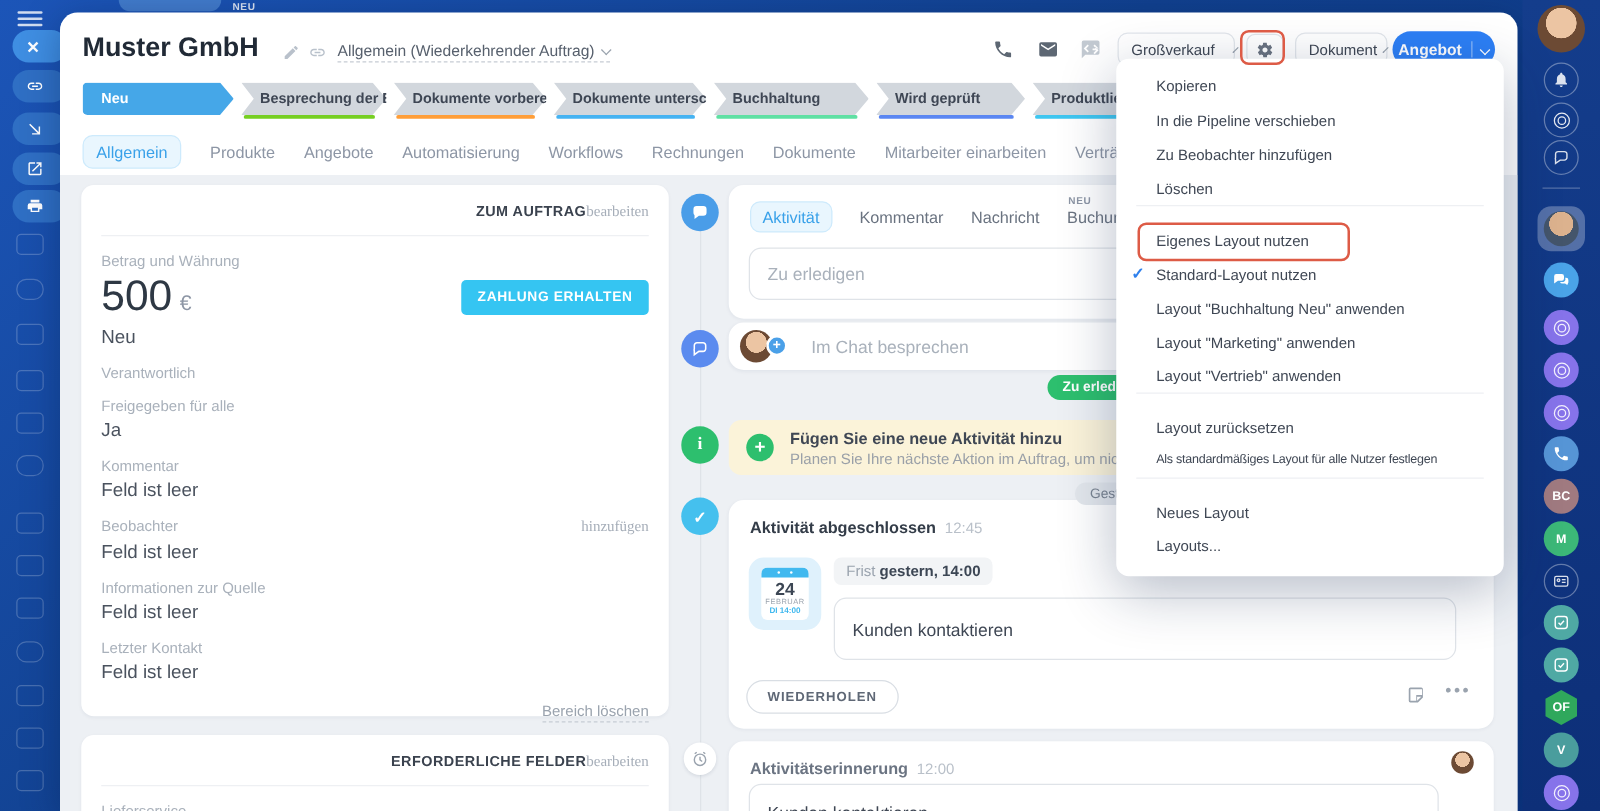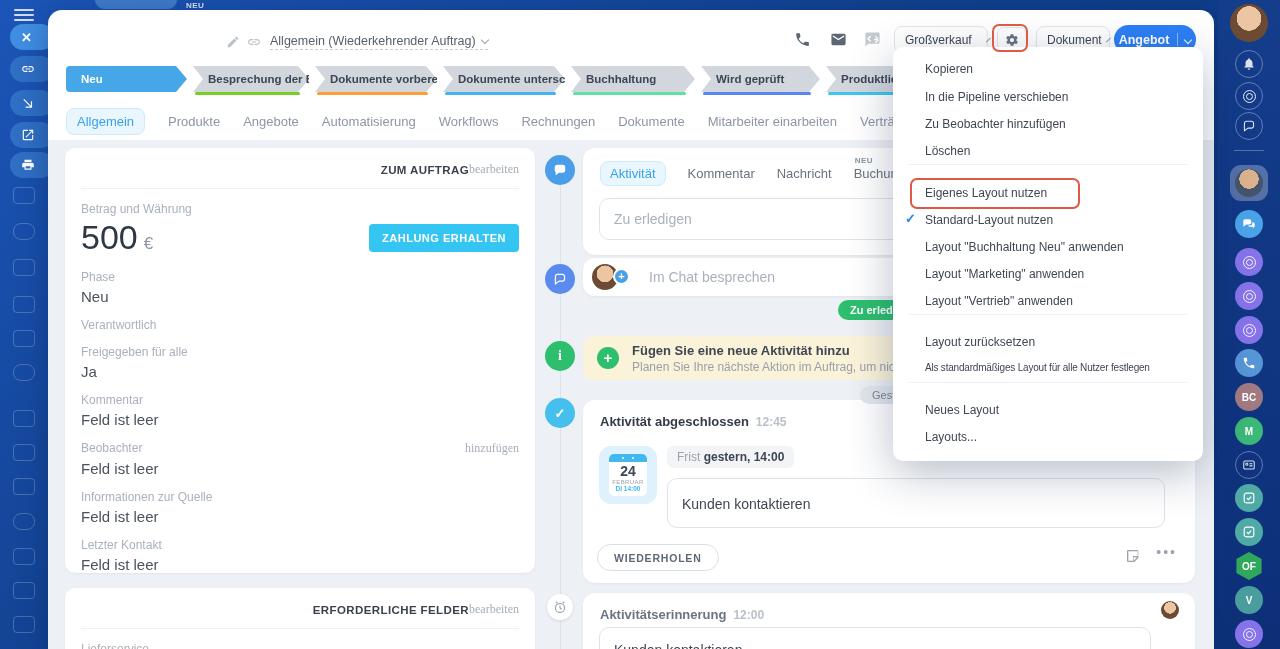--- a/index.html
+++ b/index.html
@@ -127,21 +127,21 @@
   .day-pill { position:absolute; left:812px; top:376px; height:18px; background:#e3e7ec; color:#7a8491;
               font-size:11px; border-radius:10px; padding:0 12px; line-height:18px; z-index:4; }
   .banner { position:absolute; left:535px; top:326px; width:612px; height:44px; background:#fbf3d9;
             border-radius:10px; }
   .banner .plus { position:absolute; left:14px; top:11px; width:22px; height:22px; border-radius:50%;
                   background:#2dbf6e; color:#fff; font-size:15px; line-height:21px; text-align:center; font-weight:bold; }
   .banner-title { position:absolute; left:49px; top:7px; font-size:13px; font-weight:bold; color:#3f4754; }
   .banner-sub { position:absolute; left:49px; top:24px; font-size:12px; color:#9aa0a8; white-space:nowrap; }
 
   .act-title { position:absolute; left:17px; top:14px; font-size:13px; font-weight:bold; color:#333c48; }
-  .act-time { font-weight:bold; color:#b9c0c9; font-size:12px; margin-left:7px; }
+  .act-time { font-weight:normal; color:#b9c0c9; font-size:12px; margin-left:7px; }
   .cal-tile { position:absolute; left:16px; top:46px; width:58px; height:58px; background:#dff1fc;
               border-radius:12px; display:flex; align-items:center; justify-content:center; }
   .mini-cal { width:38px; height:42px; background:#fff; border-radius:5px; overflow:hidden; text-align:center; }
   .mini-cal .mc-top { height:8px; background:#41b9ef; display:flex; justify-content:center; gap:8px; align-items:center; }
   .mini-cal .mc-top i { width:2px; height:2px; background:#fff; border-radius:50%; }
   .mc-day { font-size:14px; font-weight:bold; color:#3c4654; line-height:15px; margin-top:2px; }
   .mc-month { font-size:6px; color:#9aa3ae; letter-spacing:.4px; }
   .mc-time { font-size:6.5px; color:#41b9ef; font-weight:bold; }
   .frist-chip { position:absolute; left:84px; top:46px; height:22px; background:#f2f4f6; border-radius:6px;
                 padding:0 10px; line-height:22px; font-size:12px; color:#9aa3ae; }
@@ -230,20 +230,21 @@
   </button>
   <button class="edge-pill" style="top:152px">
     <svg viewBox="0 0 24 24">
         <path d="M19 8H5a3 3 0 0 0-3 3v5h4v4h12v-4h4v-5a3 3 0 0 0-3-3zm-3 10H8v-4h8v4zM18 3H6v4h12V3z"></path>
       </svg>
   </button>
 
   <main class="card">
     <div class="card-body-bg"></div>
 
+    <h1 class="page-title">Muster GmbH</h1>
     <svg class="title-icon" style="left:178px" viewBox="0 0 24 24">
         <path d="M3 17.25V21h3.75L17.8 9.9l-3.7-3.7L3 17.25zM20.7 7c.4-.4.4-1 0-1.4l-2.3-2.3c-.4-.4-1-.4-1.4 0l-1.8 1.8 3.7 3.7L20.7 7z"></path>
       </svg>
     <svg class="title-icon" style="left:199px" viewBox="0 0 24 24">
         <path d="M3.9 12c0-1.7 1.4-3.1 3.1-3.1h4V7H7c-2.8 0-5 2.2-5 5s2.2 5 5 5h4v-1.9H7c-1.7 0-3.1-1.4-3.1-3.1zM8 13h8v-2H8v2zm9-6h-4v1.9h4c1.7 0 3.1 1.4 3.1 3.1s-1.4 3.1-3.1 3.1h-4V17h4c2.8 0 5-2.2 5-5s-2.2-5-5-5z"></path>
       </svg>
     <div class="context-label"><span>Allgemein (Wiederkehrender Auftrag)</span><span class="chev"></span></div>
 
     <button class="hicon-btn" style="left:742px">
       <svg viewBox="0 0 24 24">
@@ -335,21 +336,20 @@
       <div class="panel-head">
         <span class="panel-title">ZUM AUFTRAG</span>
         <button class="link-gray">bearbeiten</button>
       </div>
       <hr>
       <div class="f-label">Betrag und Währung</div>
       <div class="amount-row">
         <div class="amount"><span>500</span><span class="cur">€</span></div>
         <button class="cyan-btn">ZAHLUNG ERHALTEN</button>
       </div>
-      <div class="f-label">Phase</div>
       <div class="f-value">Neu</div>
       <div class="f-label">Verantwortlich</div>
       <div class="f-label">Freigegeben für alle</div>
       <div class="f-value">Ja</div>
       <div class="f-label">Kommentar</div>
       <div class="f-value">Feld ist leer</div>
       <div class="label-row">
         <div class="f-label">Beobachter</div>
         <button class="link-gray">hinzufügen</button>
       </div>

